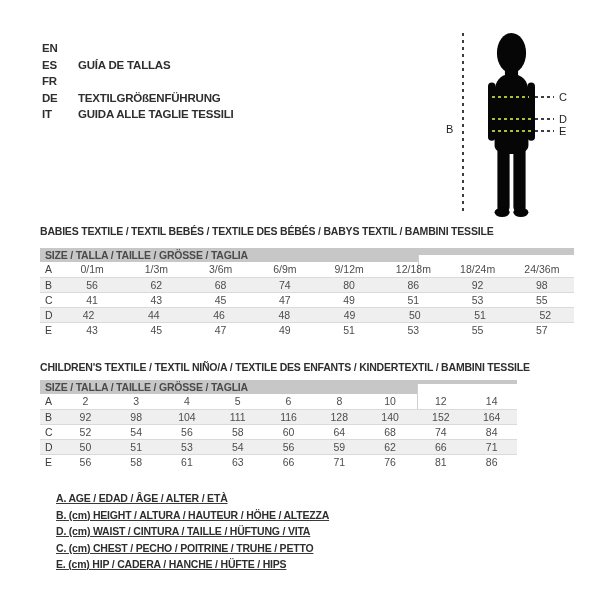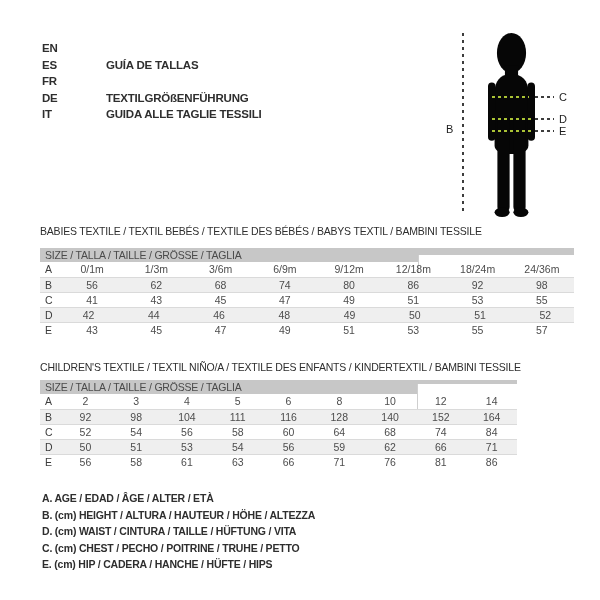--- a/index.html
+++ b/index.html
@@ -9,55 +9,55 @@
     --header-bar-gray:#c7c7c7;
     --row-alt-gray:#efefef;
     --text-dark:#3a3a3a;
   }
   *{margin:0;padding:0;box-sizing:border-box;}
   html,body{width:600px;height:600px;background:#fff;overflow:hidden;}
   body{font-family:"Liberation Sans", sans-serif; color:var(--text-dark); position:relative;}
 
   
   .lang-block{position:absolute; left:42px; top:40px;}
-  .lang-row{display:flex; height:16.5px; line-height:16.5px; font-size:11.5px; font-weight:bold; letter-spacing:-0.2px; color:#2e2e2e;gap:28px;}
+  .lang-row{display:flex; height:16.5px; line-height:16.5px; font-size:11.5px; font-weight:bold; letter-spacing:-0.2px; color:#2e2e2e;}
   .lang-code{width:36px;}
   .lang-label{white-space:nowrap;}
 
   
   .figure{position:absolute; left:440px; top:12px; width:160px; height:215px;}
   .figure svg{position:absolute; left:48px; top:20px; width:47px; height:186px;}
   .vdash{position:absolute; left:22px; top:21px; width:2px; height:180px;
          background:repeating-linear-gradient(180deg, var(--measure-dark) 0 3px, transparent 3px 7px);}
   .hdash-green{position:absolute; height:2px;
          background:repeating-linear-gradient(90deg, var(--measure-green) 0 3px, transparent 3px 6px);}
   .hdash-dark{position:absolute; height:2px;
          background:repeating-linear-gradient(90deg, var(--measure-dark) 0 3px, transparent 3px 6px);}
   .mlabel{position:absolute; font-size:11px; color:#1d1d1d; line-height:12px;}
 
   
-  .tbl-title{position:absolute; left:40px; font-size:10.5px; font-weight:normal; letter-spacing:-0.2px; color:#2e2e2e; white-space:nowrap;}
+  .tbl-title{position:absolute; left:40px; font-size:10.5px; font-weight:bold; letter-spacing:-0.2px; color:#2e2e2e; white-space:nowrap;}
   .tbl{position:absolute; left:40px;}
   .tbl-bar{height:14px; line-height:14px; background:var(--header-bar-gray); color:#4a4a4a;
-           font-size:10.5px; font-weight:normal; letter-spacing:-0.2px; padding-left:5px; position:relative; z-index:0;}
+           font-size:10.5px; font-weight:bold; letter-spacing:-0.2px; padding-left:5px; position:relative; z-index:0;}
   .trow{display:flex; height:15px; line-height:15px; font-size:10.5px; color:#4d4d4d; position:relative; z-index:2;}
   .trow.alt{background:var(--row-alt-gray);}
   .trow.nf{border-top:1px solid #dadada;}
   .rlabel{width:20px; padding-left:5px; color:#3c3c3c;}
   .cell{flex:1; text-align:center;}
   .babies-tbl{top:248px; width:534px;}
   .children-tbl{top:380px; width:477px;}
   .babies-title{top:225px;}
   .children-title{top:361px;}
   .cell-artifact{position:absolute; background:#fff; border-left:1px solid #cfcfcf; z-index:1;}
   .babies-artifact{left:378px; top:7px; width:156px; height:17px;}
   .children-artifact{left:377px; top:4px; width:100px; height:25px;}
 
   
-  .legend{position:absolute; left:42px; top:490px;}
+  .legend{position:absolute; left:56px; top:490px;text-decoration:underline;}
   .legend-item{height:16.5px; line-height:16.5px; font-size:10.5px; font-weight:bold; letter-spacing:-0.2px; color:#2e2e2e; white-space:nowrap;}
 </style>
 </head>
 <body>
 
 <div class="page">
 
   <section class="lang-block">
 
       <div class="lang-row">

